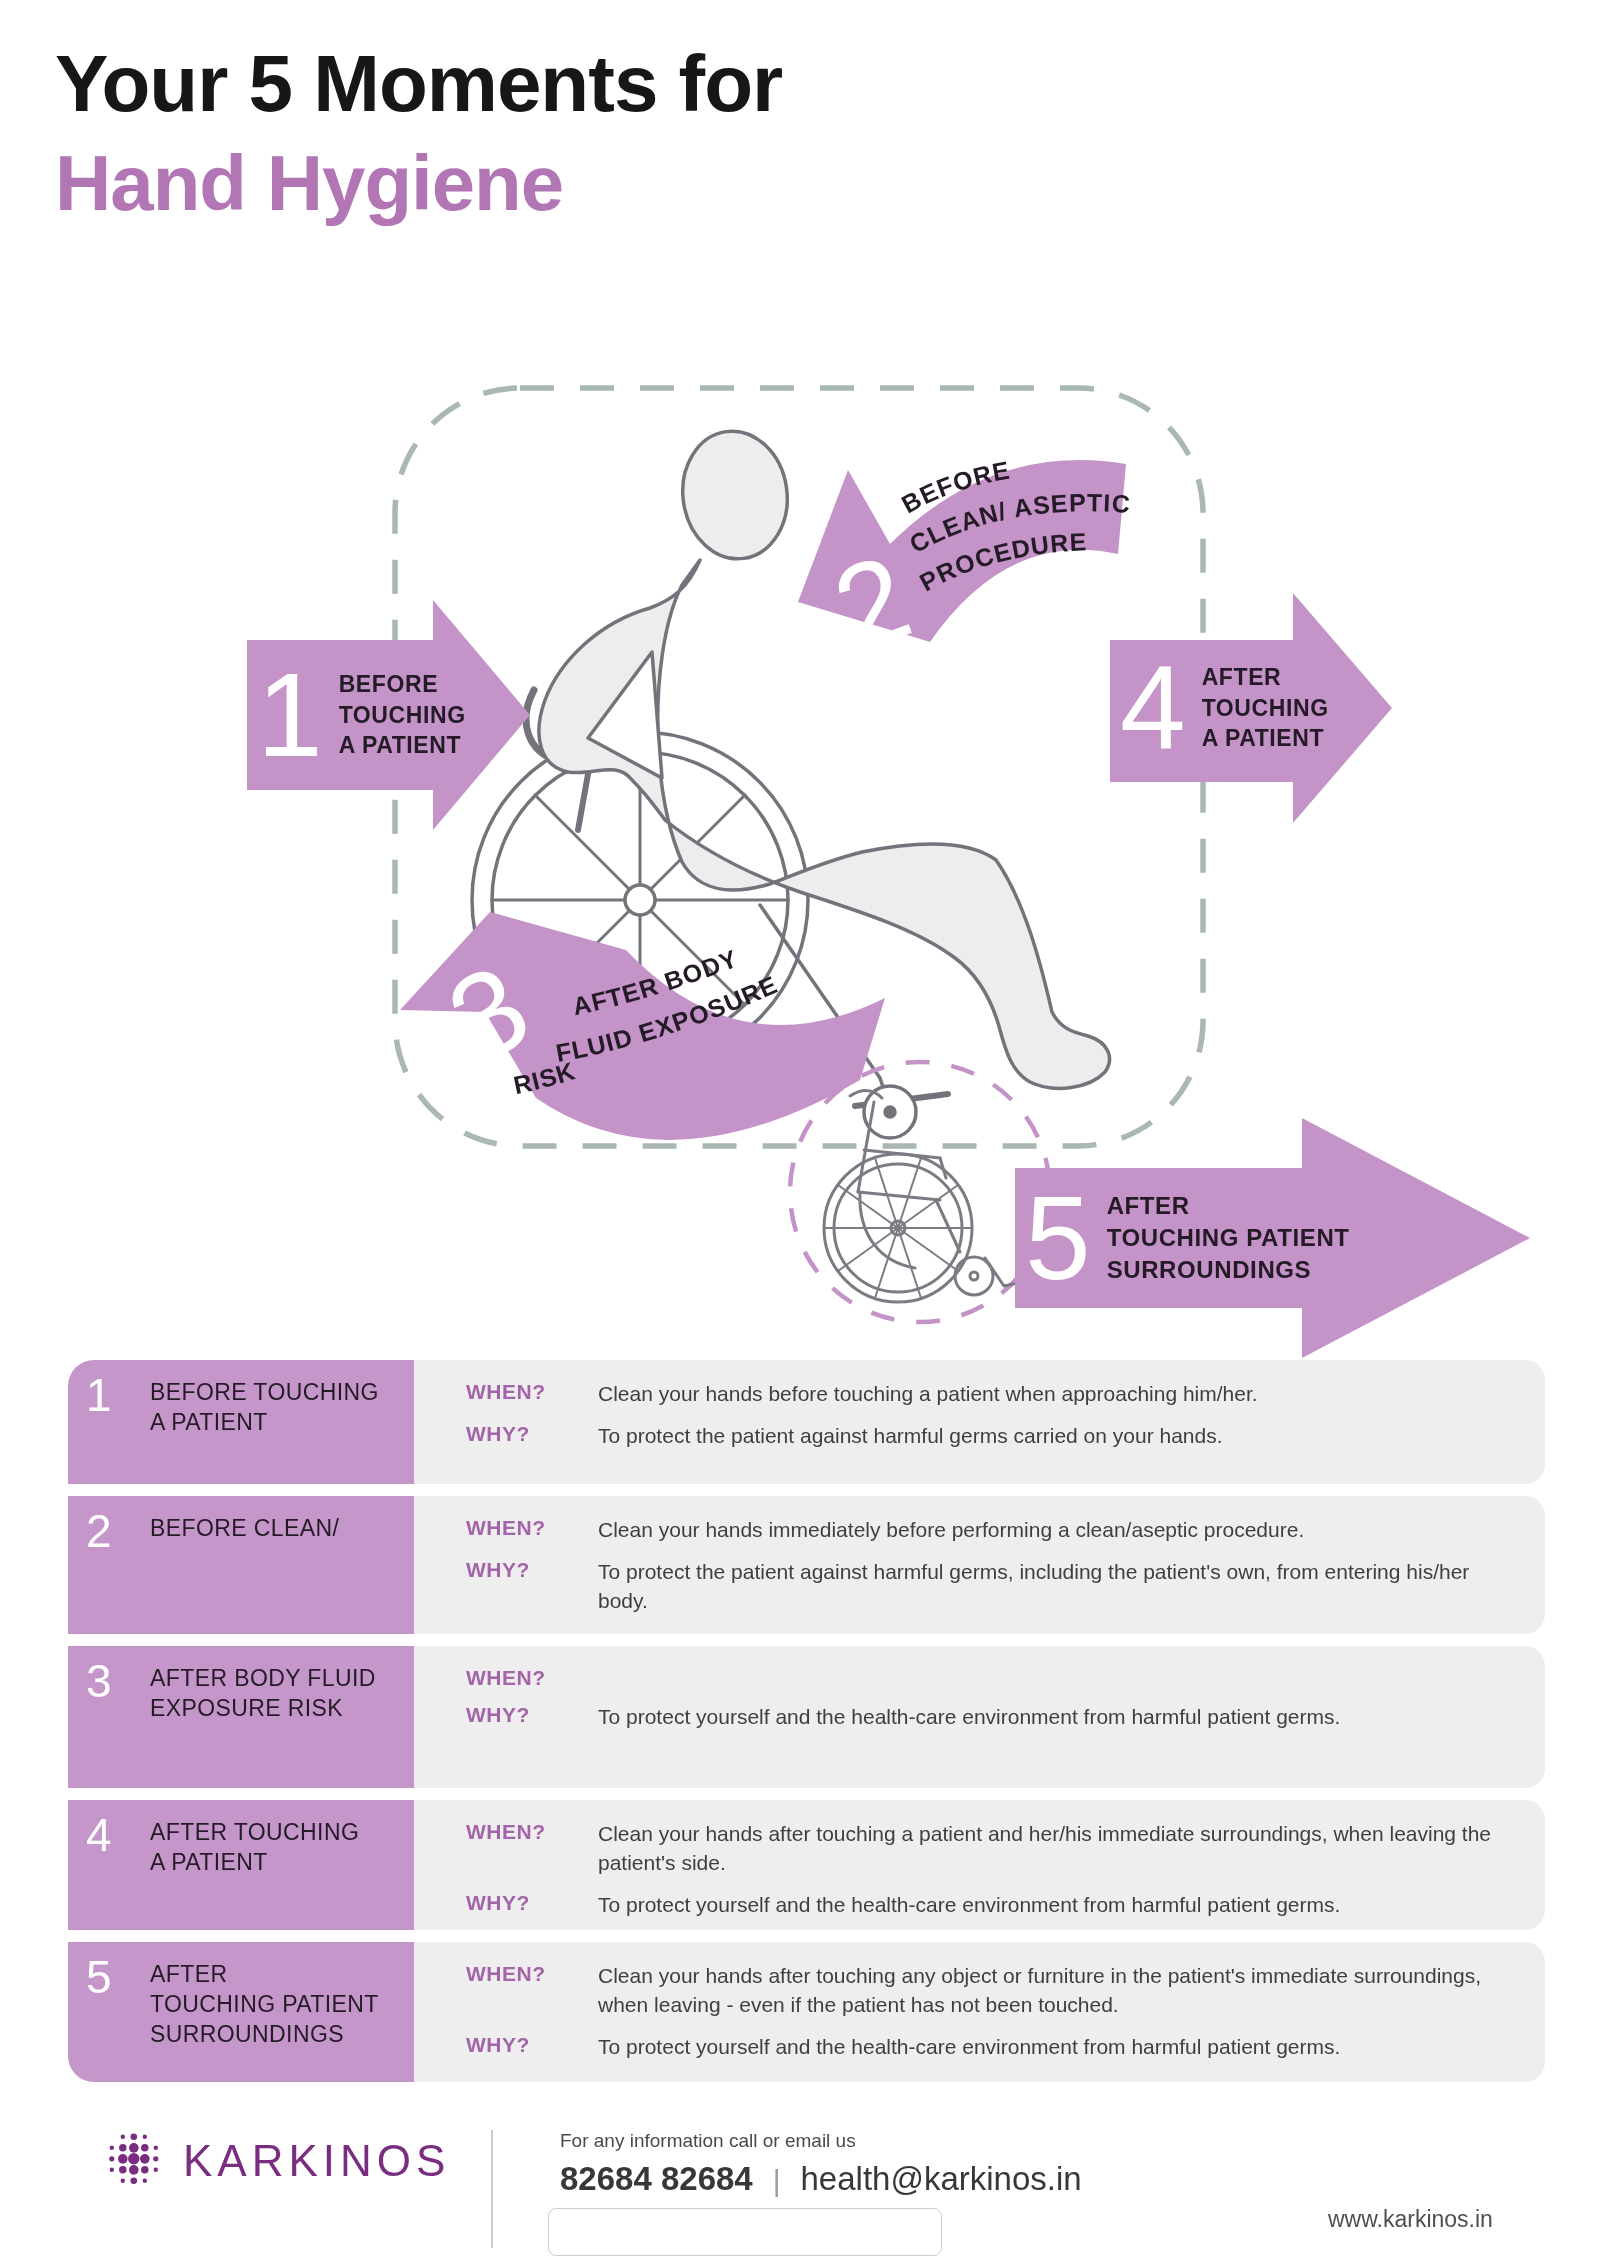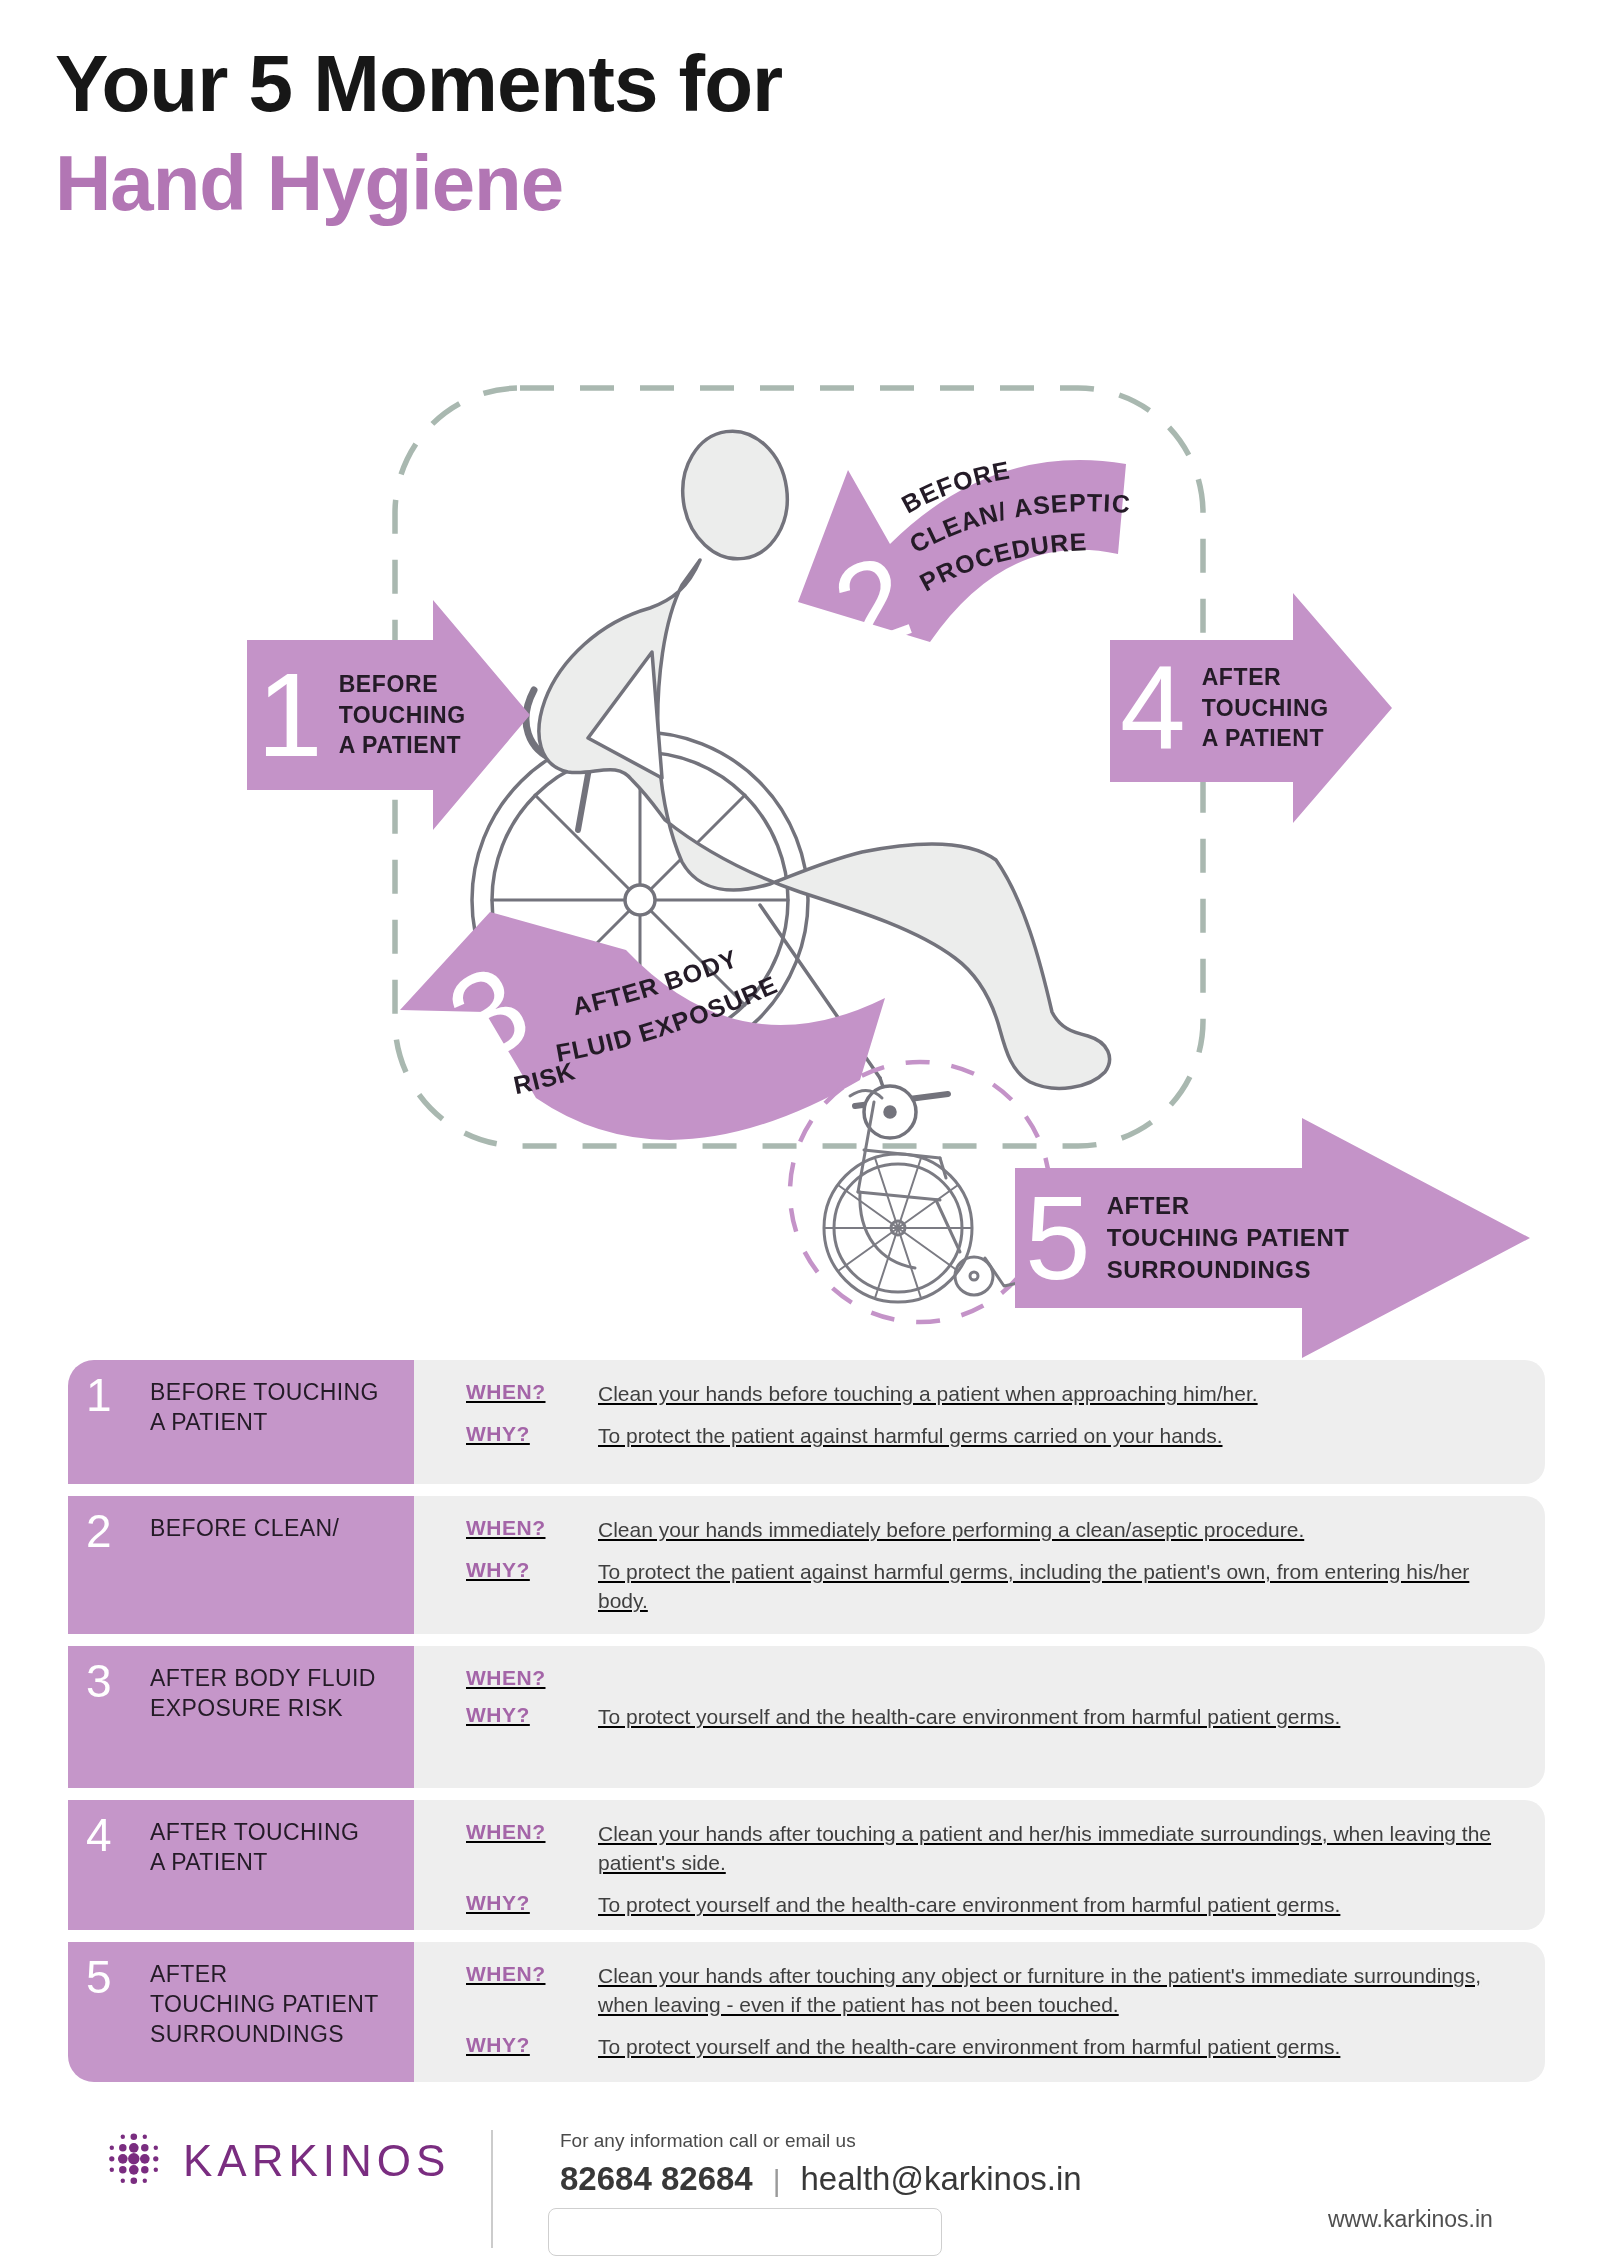--- a/index.html
+++ b/index.html
@@ -22,21 +22,21 @@
   #arrow-5{left:1015px;top:1118px;width:515px;height:240px;
      clip-path:polygon(0 50px,287px 50px,287px 0,515px 120px,287px 240px,287px 190px,0 190px);}
   #arrow-5 .lines{font-size:24px;}
   
   #table{position:absolute;left:68px;top:1360px;width:1477px;}
   .trow{display:flex;margin-bottom:12px;}
   .tcell{width:346px;flex:0 0 346px;background:#c596c9;position:relative;}
   .tcell .rnum{position:absolute;left:18px;top:12px;font-size:46px;font-weight:400;color:#ffffff;line-height:1;}
   .tcell .rtitle{margin:18px 10px 0 82px;font-size:23px;font-weight:normal;color:#241b27;
                  line-height:1.3;letter-spacing:0.4px;}
-  .tpanel{flex:1;background:#eeeeee;border-radius:0 20px 20px 0;padding:20px 30px 12px 52px;text-decoration:underline;}
+  .tpanel{flex:1;background:#eeeeee;border-radius:0 20px 20px 0;padding:20px 30px 12px 52px;}
   .qrow{display:flex;margin-bottom:13px;}
   .qlabel{flex:0 0 132px;font-size:21px;font-weight:bold;color:#a465a8;letter-spacing:0.5px;}
   .qtext{flex:1;font-size:21px;color:#3f3f3f;line-height:1.38;max-width:950px;}
   .r1 .tcell{border-radius:26px 0 0 0;}
   .r5 .tcell{border-radius:0 0 0 26px;}
   .r1{height:124px;}.r2{height:138px;}.r3{height:142px;}.r4{height:130px;}.r5{height:140px;}
   
   #logo{position:absolute;left:103px;top:2128px;display:flex;align-items:center;}
   #logo .word{font-size:44px;font-weight:500;color:#7a2d80;letter-spacing:5px;margin-left:14px;}
   #foot-divider{position:absolute;left:491px;top:2130px;width:2px;height:118px;background:#cccccc;}

